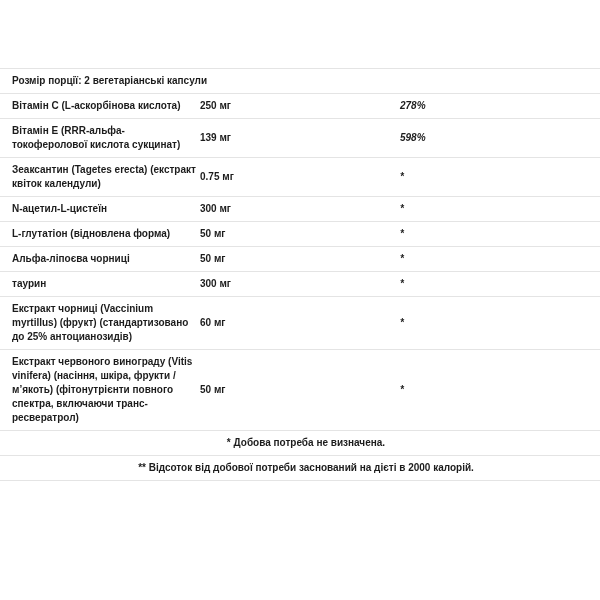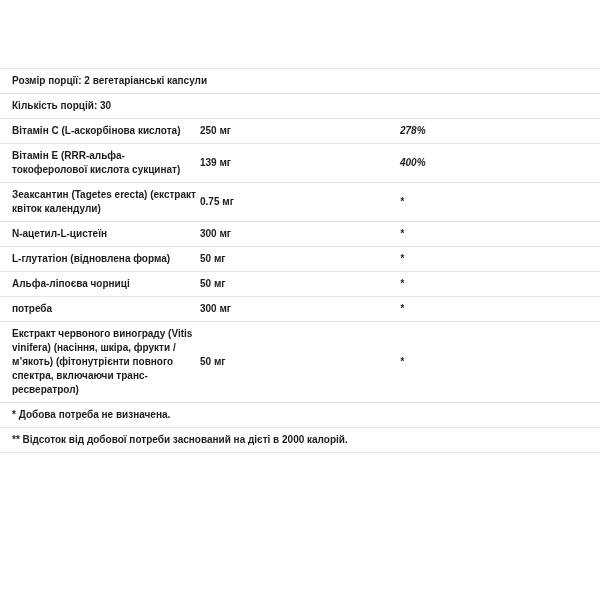--- a/index.html
+++ b/index.html
@@ -70,50 +70,48 @@
     line-height: 13px;
     white-space: pre-line;
   }
 
   
   .footnote-cell {
     padding-left: 12px !important;
     font-weight: bold;
     font-size: 9.5px;
     line-height: 14px;
+    text-align: center;
   }
 
   .star-cell { font-weight: bold; font-style: italic; }
 </style>
 </head>
 <body>
 
 <div class="page">
 
   <table class="facts-table">
     <tbody>
 
       <tr>
         <td class="serving-cell" colspan="3">Розмір порції: 2 вегетаріанські капсули</td>
       </tr>
 
-      <tr>
-        <td class="serving-cell" colspan="3">Кількість порцій: 30</td>
-      </tr>
 
 
       <tr>
         <td class="col-name">Вітамін C (L-аскорбінова кислота)</td>
         <td class="col-amount">250 мг</td>
         <td class="col-dv star-cell">278%</td>
       </tr>
       <tr>
         <td class="col-name">Вітамін E (RRR-альфа-токоферолової кислота сукцинат)</td>
         <td class="col-amount">139 мг</td>
-        <td class="col-dv star-cell">400%</td>
+        <td class="col-dv star-cell">598%</td>
       </tr>
       <tr>
         <td class="col-name">Зеаксантин (Tagetes erecta) (екстракт квіток календули)</td>
         <td class="col-amount">0.75 мг</td>
         <td class="col-dv star-cell">*</td>
       </tr>
       <tr>
         <td class="col-name">N-ацетил-L-цистеїн</td>
         <td class="col-amount">300 мг</td>
         <td class="col-dv star-cell">*</td>
@@ -122,22 +120,27 @@
         <td class="col-name">L-глутатіон (відновлена форма)</td>
         <td class="col-amount">50 мг</td>
         <td class="col-dv star-cell">*</td>
       </tr>
       <tr>
         <td class="col-name">Альфа-ліпоєва чорниці</td>
         <td class="col-amount">50 мг</td>
         <td class="col-dv star-cell">*</td>
       </tr>
       <tr>
-        <td class="col-name">потреба</td>
+        <td class="col-name">таурин</td>
         <td class="col-amount">300 мг</td>
+        <td class="col-dv star-cell">*</td>
+      </tr>
+      <tr>
+        <td class="col-name">Екстракт чорниці (Vaccinium myrtillus) (фрукт) (стандартизовано до 25% антоцианозидів)</td>
+        <td class="col-amount">60 мг</td>
         <td class="col-dv star-cell">*</td>
       </tr>
       <tr>
         <td class="col-name">Екстракт червоного винограду (Vitis vinifera) (насіння, шкіра, фрукти / м’якоть) (фітонутрієнти повного спектра, включаючи транс-ресвератрол)</td>
         <td class="col-amount">50 мг</td>
         <td class="col-dv star-cell">*</td>
       </tr>
 
       <tr>
         <td class="footnote-cell" colspan="3">* Добова потреба не визначена.</td>

